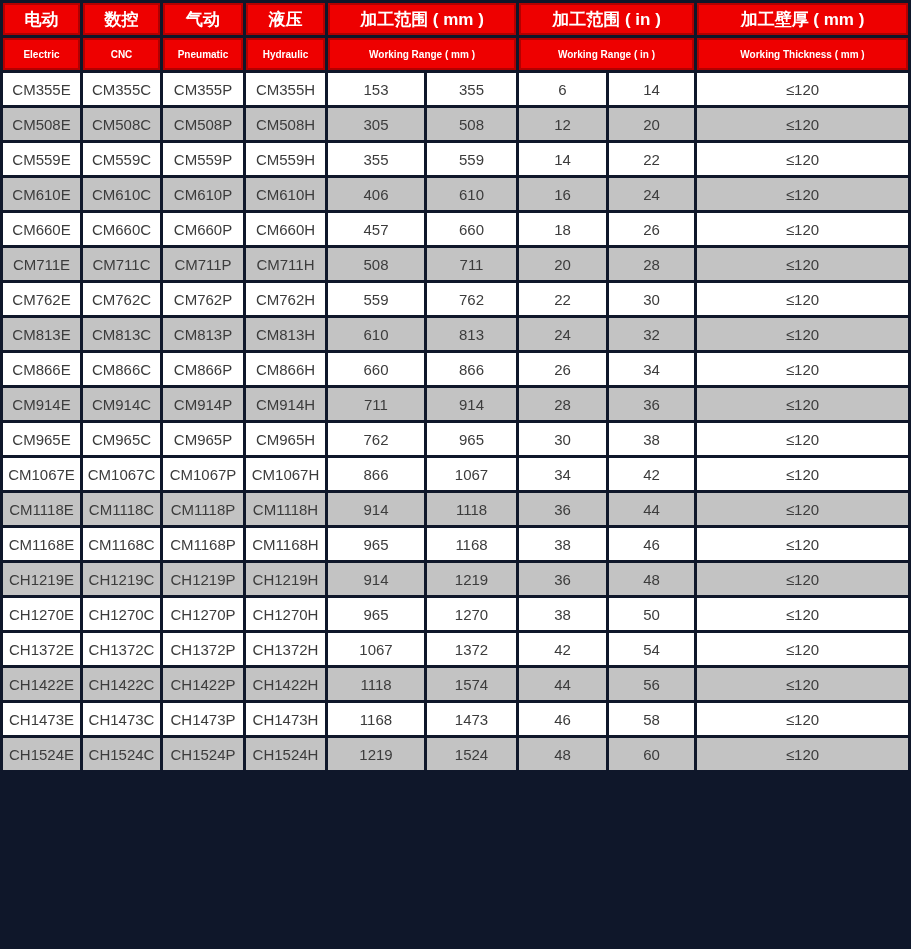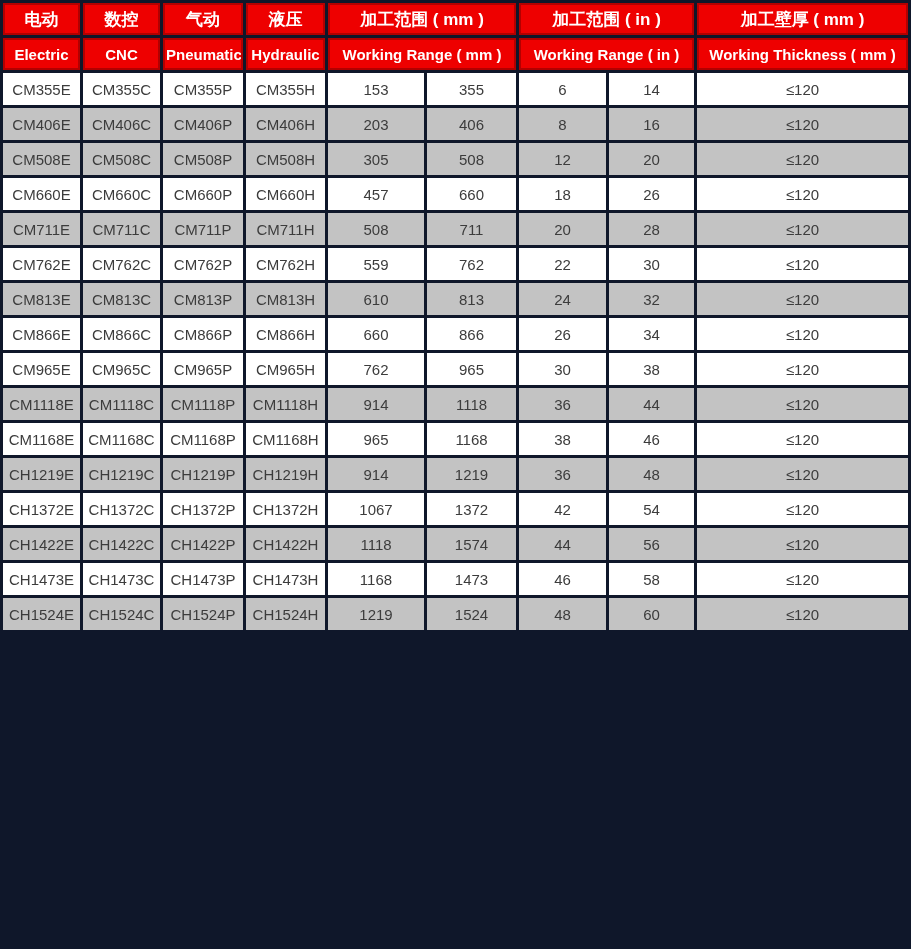--- a/index.html
+++ b/index.html
@@ -30,21 +30,21 @@
   }
   
   th.hd {
     background: #ee0000;
     border: 2px solid #b30000;
     color: #ffffff;
     font-weight: bold;
     height: 32px;
   }
   tr.hd-cn th { font-size: 17px; }
-  tr.hd-en th { font-size: 15px; letter-spacing: 0px; }
+  tr.hd-en th { font-size: 10px; letter-spacing: 0px; }
   
   td.cell {
     height: 32px;
     font-size: 15px;
     color: #3c3c3c;
   }
   tr.row-gray td { background: #c3c3c3; }
   tr.row-white td { background: #ffffff; }
 </style>
 </head>
@@ -89,42 +89,53 @@
           <td class="cell">CM355C</td>
           <td class="cell">CM355P</td>
           <td class="cell">CM355H</td>
           <td class="cell">153</td>
           <td class="cell">355</td>
           <td class="cell">6</td>
           <td class="cell">14</td>
           <td class="cell">≤120</td>
         </tr>
         <tr class="row-gray">
-          <td class="cell">CM406E</td>
-          <td class="cell">CM406C</td>
-          <td class="cell">CM406P</td>
-          <td class="cell">CM406H</td>
-          <td class="cell">203</td>
-          <td class="cell">406</td>
-          <td class="cell">8</td>
-          <td class="cell">16</td>
-          <td class="cell">≤120</td>
-        </tr>
-        <tr class="row-gray">
           <td class="cell">CM508E</td>
           <td class="cell">CM508C</td>
           <td class="cell">CM508P</td>
           <td class="cell">CM508H</td>
           <td class="cell">305</td>
           <td class="cell">508</td>
           <td class="cell">12</td>
           <td class="cell">20</td>
           <td class="cell">≤120</td>
         </tr>
         <tr class="row-white">
+          <td class="cell">CM559E</td>
+          <td class="cell">CM559C</td>
+          <td class="cell">CM559P</td>
+          <td class="cell">CM559H</td>
+          <td class="cell">355</td>
+          <td class="cell">559</td>
+          <td class="cell">14</td>
+          <td class="cell">22</td>
+          <td class="cell">≤120</td>
+        </tr>
+        <tr class="row-gray">
+          <td class="cell">CM610E</td>
+          <td class="cell">CM610C</td>
+          <td class="cell">CM610P</td>
+          <td class="cell">CM610H</td>
+          <td class="cell">406</td>
+          <td class="cell">610</td>
+          <td class="cell">16</td>
+          <td class="cell">24</td>
+          <td class="cell">≤120</td>
+        </tr>
+        <tr class="row-white">
           <td class="cell">CM660E</td>
           <td class="cell">CM660C</td>
           <td class="cell">CM660P</td>
           <td class="cell">CM660H</td>
           <td class="cell">457</td>
           <td class="cell">660</td>
           <td class="cell">18</td>
           <td class="cell">26</td>
           <td class="cell">≤120</td>
         </tr>
@@ -165,31 +176,53 @@
           <td class="cell">CM866E</td>
           <td class="cell">CM866C</td>
           <td class="cell">CM866P</td>
           <td class="cell">CM866H</td>
           <td class="cell">660</td>
           <td class="cell">866</td>
           <td class="cell">26</td>
           <td class="cell">34</td>
           <td class="cell">≤120</td>
         </tr>
+        <tr class="row-gray">
+          <td class="cell">CM914E</td>
+          <td class="cell">CM914C</td>
+          <td class="cell">CM914P</td>
+          <td class="cell">CM914H</td>
+          <td class="cell">711</td>
+          <td class="cell">914</td>
+          <td class="cell">28</td>
+          <td class="cell">36</td>
+          <td class="cell">≤120</td>
+        </tr>
         <tr class="row-white">
           <td class="cell">CM965E</td>
           <td class="cell">CM965C</td>
           <td class="cell">CM965P</td>
           <td class="cell">CM965H</td>
           <td class="cell">762</td>
           <td class="cell">965</td>
           <td class="cell">30</td>
           <td class="cell">38</td>
           <td class="cell">≤120</td>
         </tr>
+        <tr class="row-white">
+          <td class="cell">CM1067E</td>
+          <td class="cell">CM1067C</td>
+          <td class="cell">CM1067P</td>
+          <td class="cell">CM1067H</td>
+          <td class="cell">866</td>
+          <td class="cell">1067</td>
+          <td class="cell">34</td>
+          <td class="cell">42</td>
+          <td class="cell">≤120</td>
+        </tr>
         <tr class="row-gray">
           <td class="cell">CM1118E</td>
           <td class="cell">CM1118C</td>
           <td class="cell">CM1118P</td>
           <td class="cell">CM1118H</td>
           <td class="cell">914</td>
           <td class="cell">1118</td>
           <td class="cell">36</td>
           <td class="cell">44</td>
           <td class="cell">≤120</td>
@@ -210,20 +243,31 @@
           <td class="cell">CH1219C</td>
           <td class="cell">CH1219P</td>
           <td class="cell">CH1219H</td>
           <td class="cell">914</td>
           <td class="cell">1219</td>
           <td class="cell">36</td>
           <td class="cell">48</td>
           <td class="cell">≤120</td>
         </tr>
         <tr class="row-white">
+          <td class="cell">CH1270E</td>
+          <td class="cell">CH1270C</td>
+          <td class="cell">CH1270P</td>
+          <td class="cell">CH1270H</td>
+          <td class="cell">965</td>
+          <td class="cell">1270</td>
+          <td class="cell">38</td>
+          <td class="cell">50</td>
+          <td class="cell">≤120</td>
+        </tr>
+        <tr class="row-white">
           <td class="cell">CH1372E</td>
           <td class="cell">CH1372C</td>
           <td class="cell">CH1372P</td>
           <td class="cell">CH1372H</td>
           <td class="cell">1067</td>
           <td class="cell">1372</td>
           <td class="cell">42</td>
           <td class="cell">54</td>
           <td class="cell">≤120</td>
         </tr>

